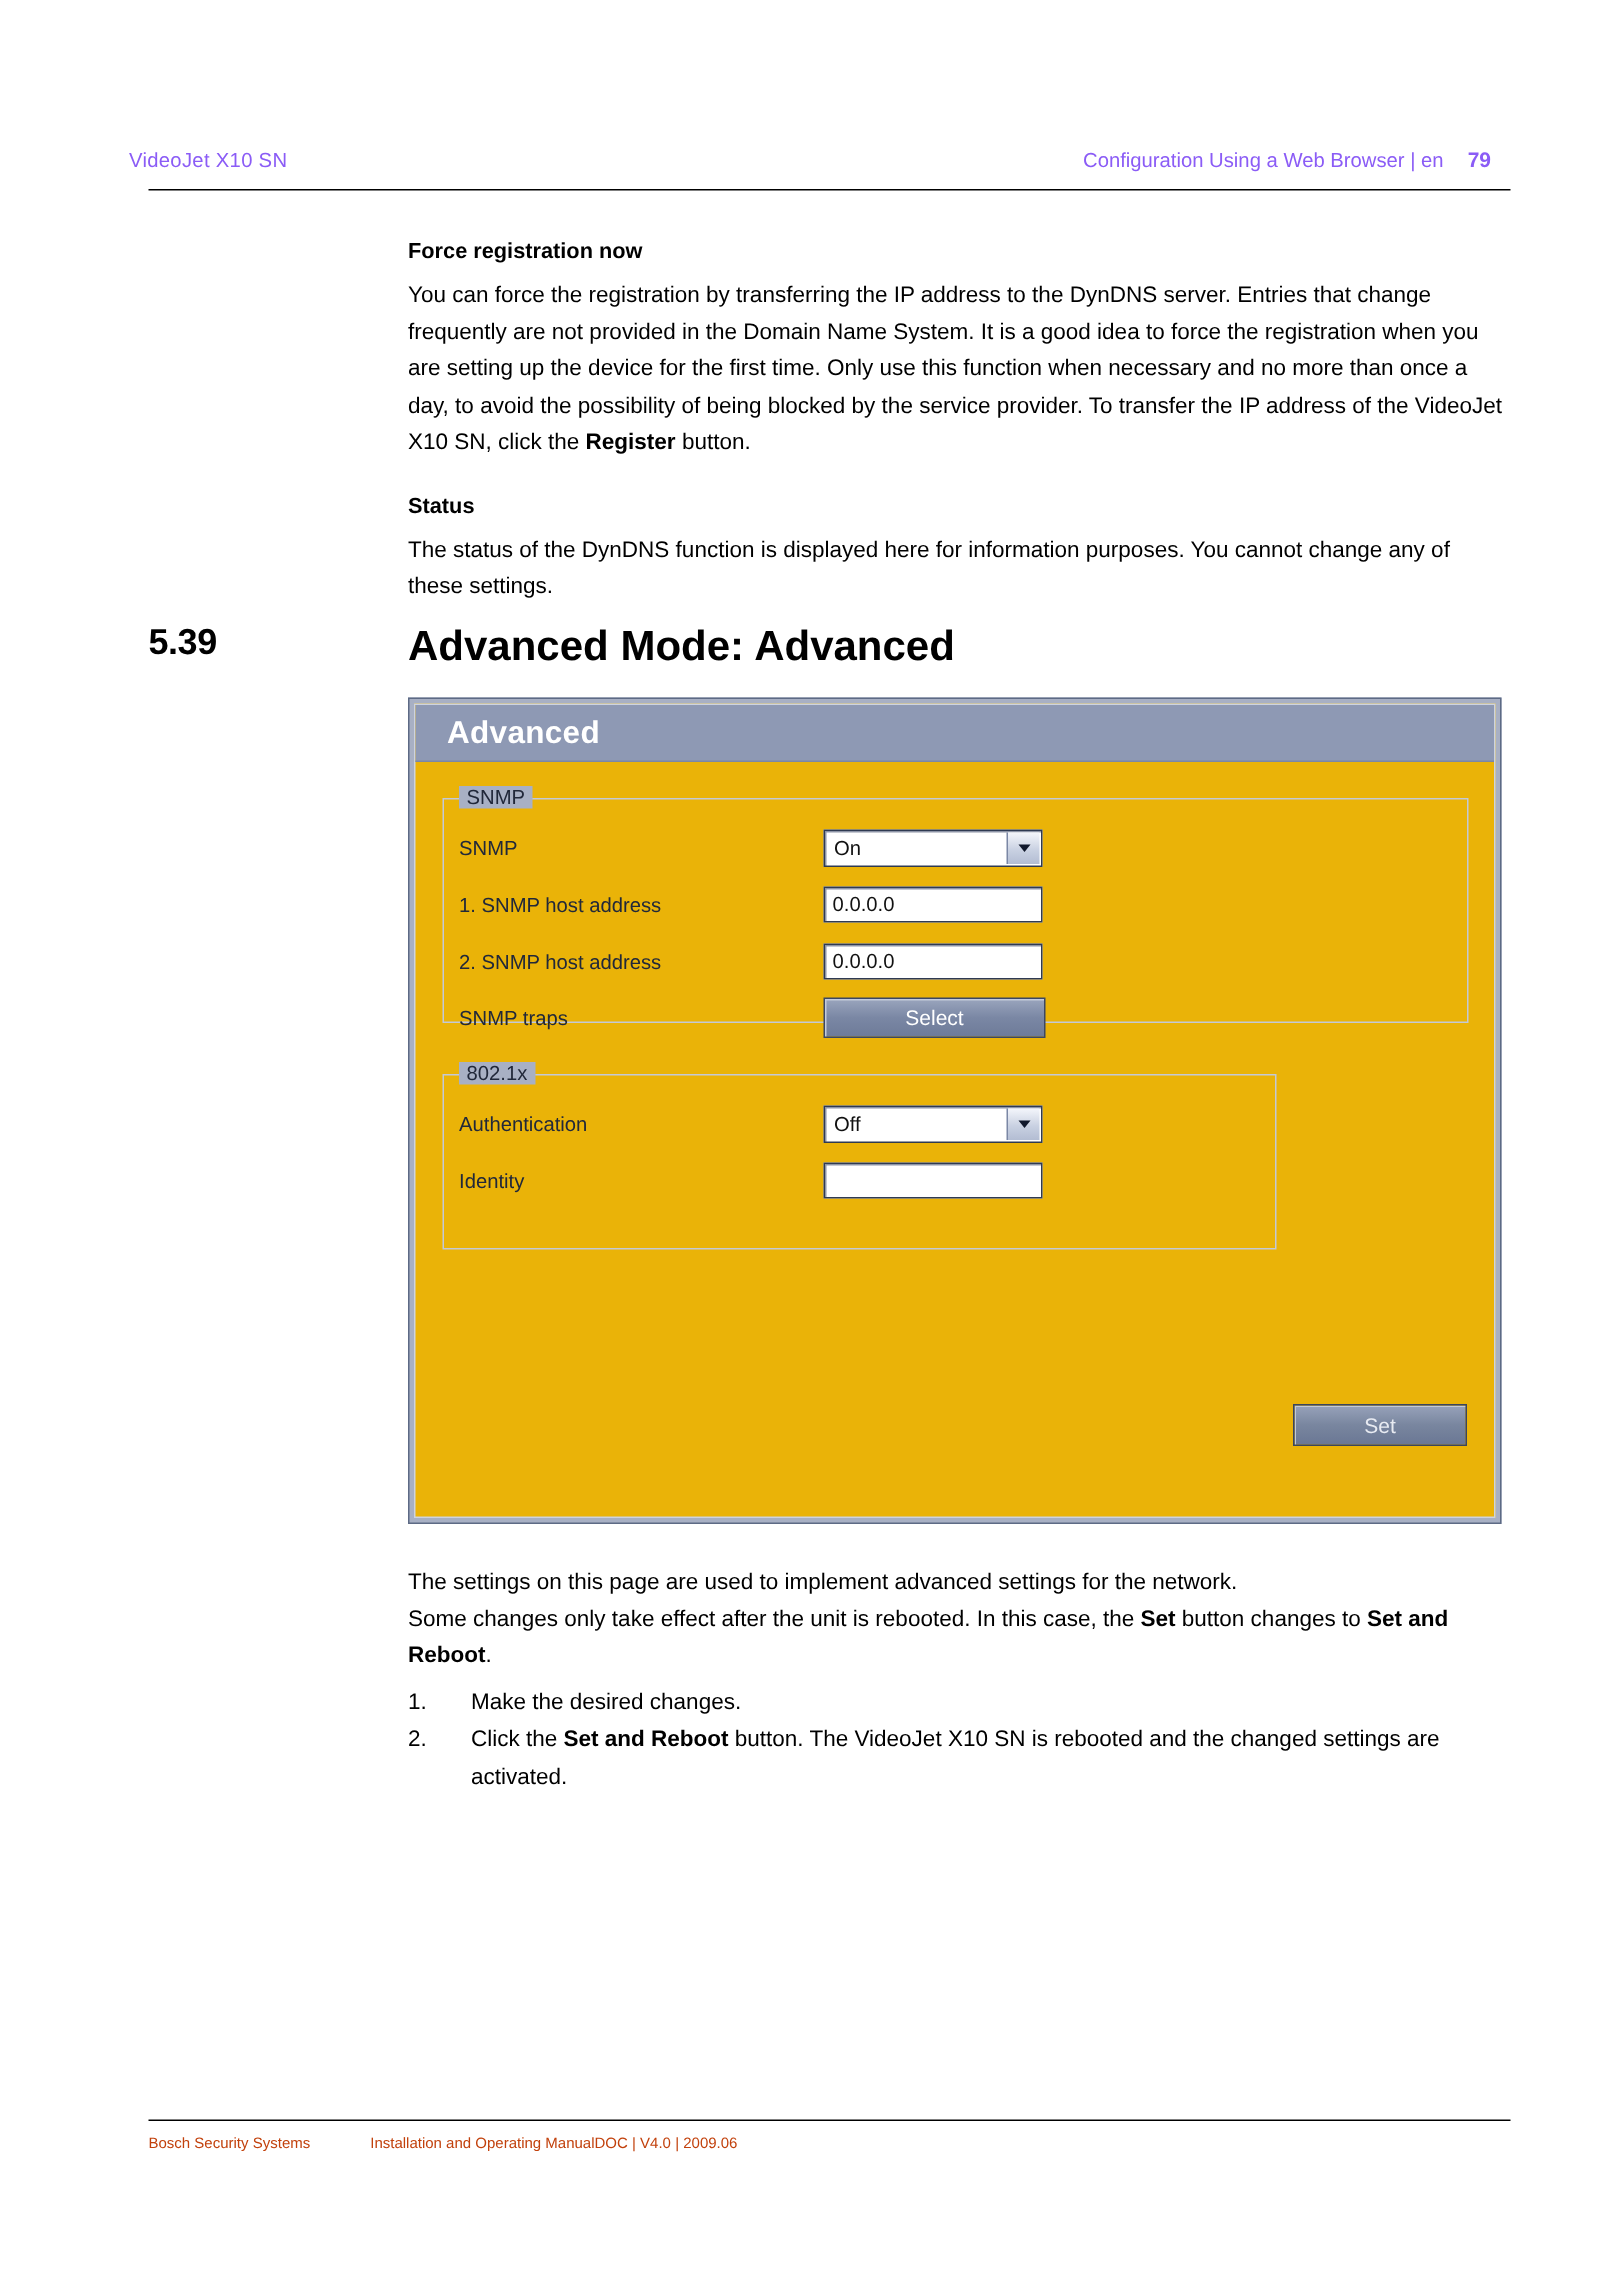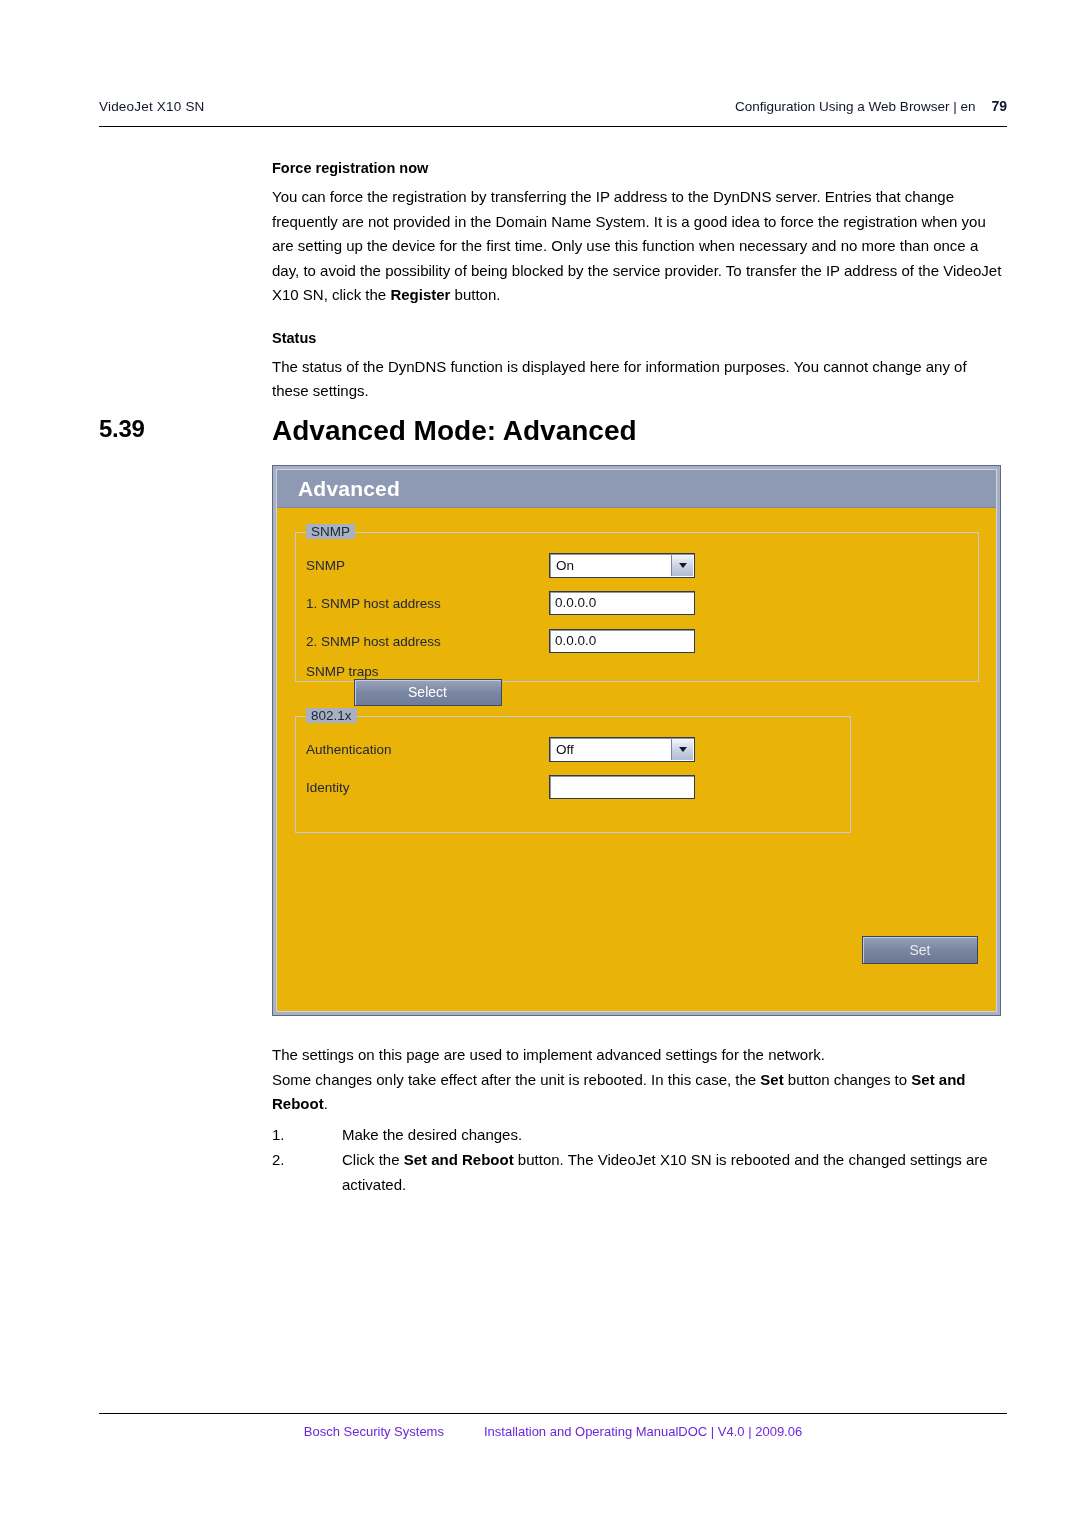--- a/index.html
+++ b/index.html
@@ -17,25 +17,25 @@
   }
   .page {
     position: absolute;
     left: 0; top: 0;
     width: 1080px;
     height: 1527px;
   }
   
   .header {
     position: absolute;
-    left: 99px;
+    left: 86px;
     top: 98px;
     width: 908px;
     font-size: 13.5px;
-    color: #0f172a;
+    color: #8b5cf6;
   }
   .header-row {
     display: flex;
     justify-content: space-between;
     align-items: baseline;
     padding-bottom: 6px;
   }
   .header-left { letter-spacing: 0.2px; }
   .header-right {
     display: flex;
@@ -248,41 +248,40 @@
     font-size: 15px;
     line-height: 24.5px;
     margin-bottom: 1px;
   }
   .numlist .num {
     width: 42px;
     flex: 0 0 42px;
   }
   .numlist .txt {
     flex: 1;
-    margin-left: 28px;
   }
 
   
   .footer-rule {
     position: absolute;
     left: 99px;
     top: 1413px;
     width: 908px;
     height: 1px;
     background: #000000;
   }
   .footer {
     position: absolute;
     left: 99px;
     top: 1424px;
     width: 908px;
     display: flex;
-    justify-content: center;
-    font-size: 13px;
-    color: #6d28d9;
+    justify-content: flex-start;
+    font-size: 10px;
+    color: #c2410c;
   }
   .footer .mid { margin-left: 40px; }
 </style>
 </head>
 <body>
 
 <div class="page">
 
   <div class="header">
     <div class="header-row">
@@ -328,21 +327,21 @@
         <div class="row" style="top:56px;">
           <div class="lbl">1. SNMP host address</div>
           <div class="txtbox">0.0.0.0</div>
         </div>
 
         <div class="row" style="top:94px;">
           <div class="lbl">2. SNMP host address</div>
           <div class="txtbox">0.0.0.0</div>
         </div>
 
-        <div class="row" style="top:131px;flex-direction:column;">
+        <div class="row" style="top:131px;">
           <div class="lbl">SNMP traps</div>
           <div class="btn">Select</div>
         </div>
       </div>
 
       <div class="fieldset" style="left:18px; top:246px; width:556px; height:117px;">
         <div class="legend">802.1x</div>
 
         <div class="row" style="top:18px;">
           <div class="lbl">Authentication</div>

